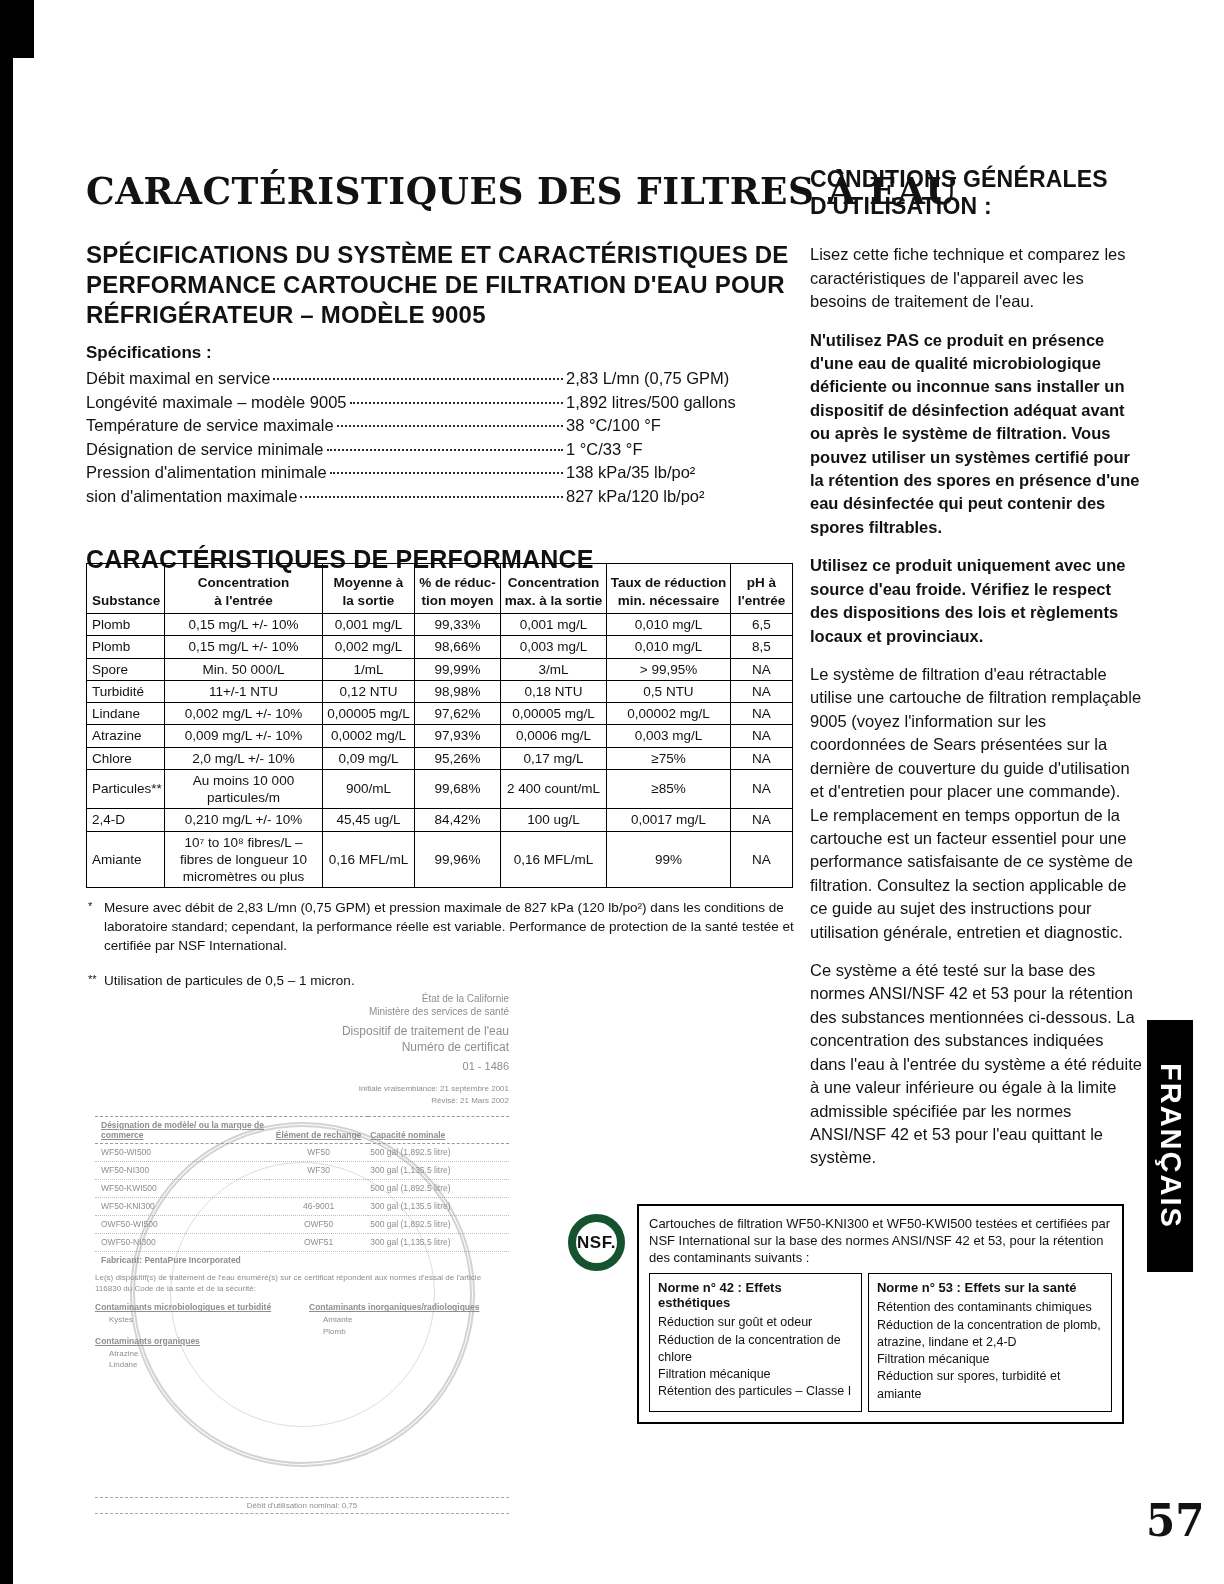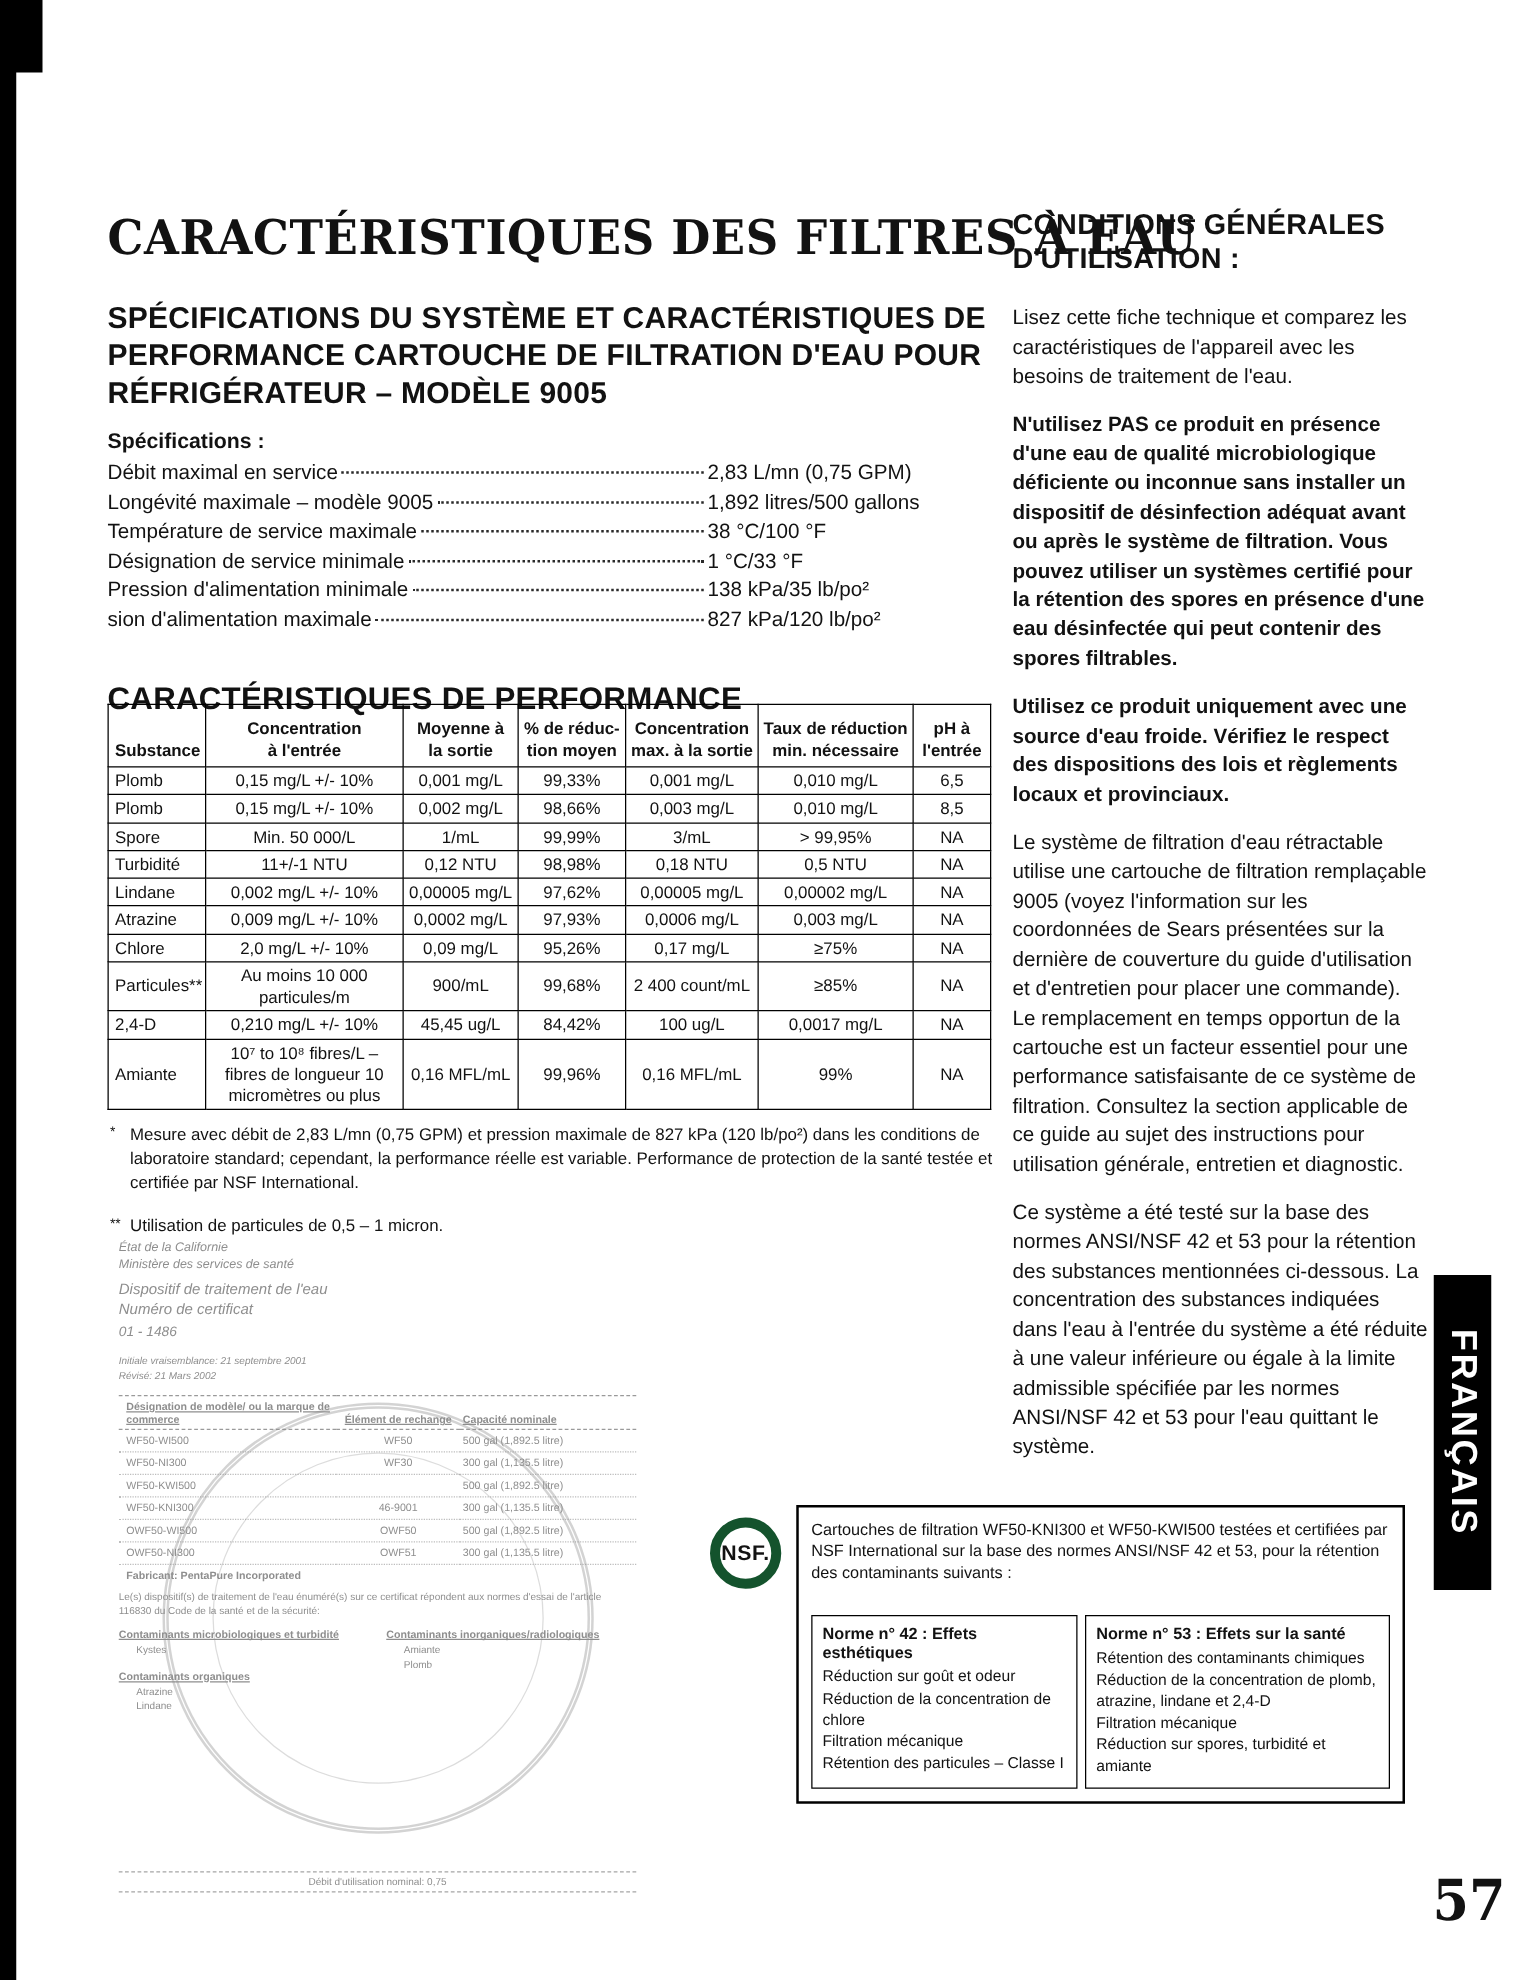--- a/index.html
+++ b/index.html
@@ -49,21 +49,21 @@
   .fn-marker { width:16px; flex:0 0 16px; font-size:11px; padding-top:1px; }
   .fn-text { flex:1; }
 
   
   .certificate { position:absolute; left:95px; top:992px; width:414px; height:522px; color:#8e8e8e; }
   .cert-seal, .cert-seal2 {
     position:absolute; border-radius:50%; border:5px double rgba(140,140,140,.38);
   }
   .cert-seal  { left:35px; top:130px; width:345px; height:345px; }
   .cert-seal2 { left:75px; top:170px; width:265px; height:265px; border:1.5px solid rgba(140,140,140,.3); }
-  .cert-head { text-align:left; line-height:1.3;font-style:italic; }
+  .cert-head { text-align:right; line-height:1.3; }
   .ch-s  { font-size:10px; }
   .ch-m  { font-size:12px; }
   .ch-n  { font-size:11px; margin-top:4px; }
   .ch-gap { height:6px; }
   .ch-dates { font-size:8px; margin-top:10px; line-height:1.4; }
   .cert-table { width:100%; border-collapse:collapse; font-size:8.5px; margin-top:10px; }
   .cert-table th { border-top:1px dashed #9a9a9a; border-bottom:1px dashed #9a9a9a; padding:3px 2px; font-weight:700; text-align:left; vertical-align:bottom; text-decoration:underline; }
   .cert-table td { padding:3px 2px 4px; border-bottom:1px dotted #bdbdbd; }
   .cert-table .cc0 { width:42%; text-align:left; padding-left:6px; }
   .cert-table .cc1 { width:24%; text-align:center; }
@@ -88,21 +88,21 @@
     writing-mode:vertical-rl; font-size:29px; font-weight:700; letter-spacing:2px;
   }
 
   .nsf-logo {
     position:absolute; left:568px; top:1214px; width:57px; height:57px;
     border:8px solid #14532d; border-radius:50%;
     display:flex; align-items:center; justify-content:center;
     font-weight:700; font-size:17px; letter-spacing:0.5px;
   }
   .nsf-box { position:absolute; left:637px; top:1204px; width:487px; border:2px solid #000; padding:9px 10px 10px; }
-  .nsf-intro { font-size:13px; line-height:1.32; margin-bottom:26px; }
+  .nsf-intro { font-size:13px; line-height:1.32; margin-bottom:7px; }
   .nsf-cols { display:flex; gap:6px; align-items:stretch; }
   .nsf-sub { border:1.5px solid #000; padding:6px 8px 8px; }
   .nsf-sub.s42 { flex:0 0 46%; }
   .nsf-sub.s53 { flex:1; }
   .nsf-sub h4 { font-size:13px; font-weight:700; margin-bottom:4px; }
   .nsf-item { font-size:12.5px; line-height:1.38; }
 
   .pentapure { position:absolute; left:565px; top:1368px; width:320px; }
   .pp-logo { display:block; margin-left:10px; }
   .pp-name { font-family:"DejaVu Serif","Liberation Serif",serif; font-weight:700; font-size:24px; margin-top:2px; color:#101010; }

